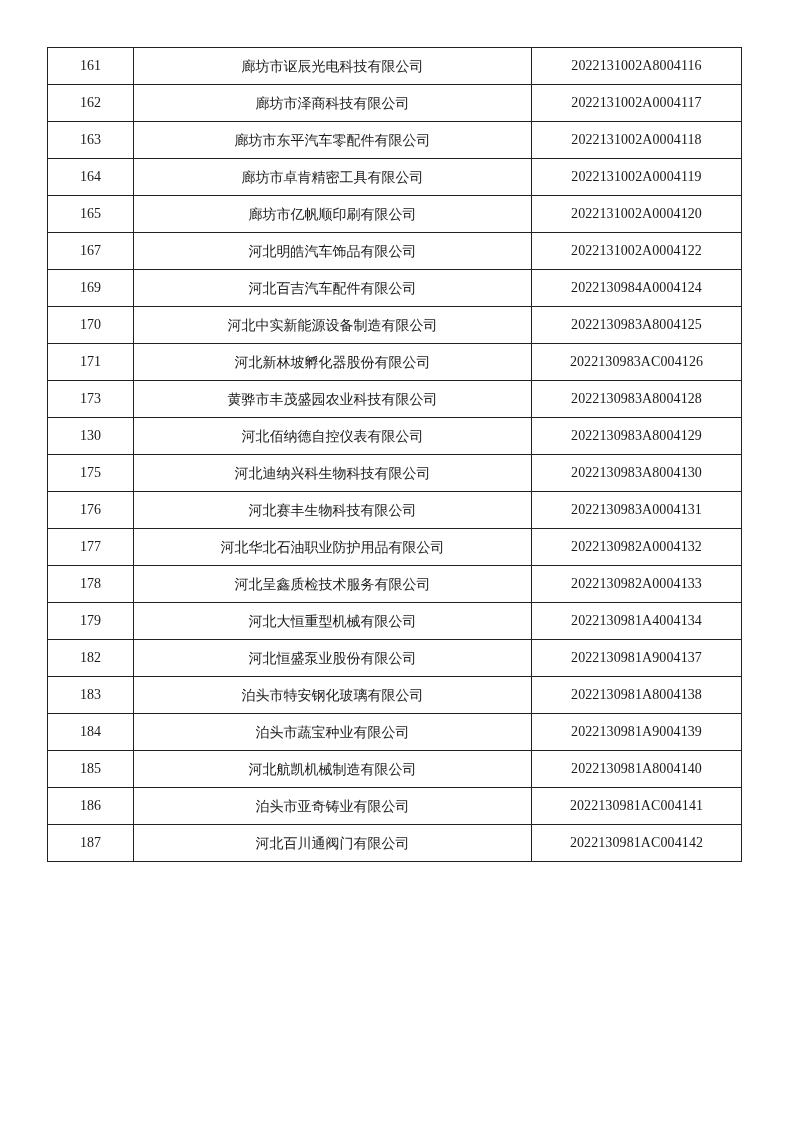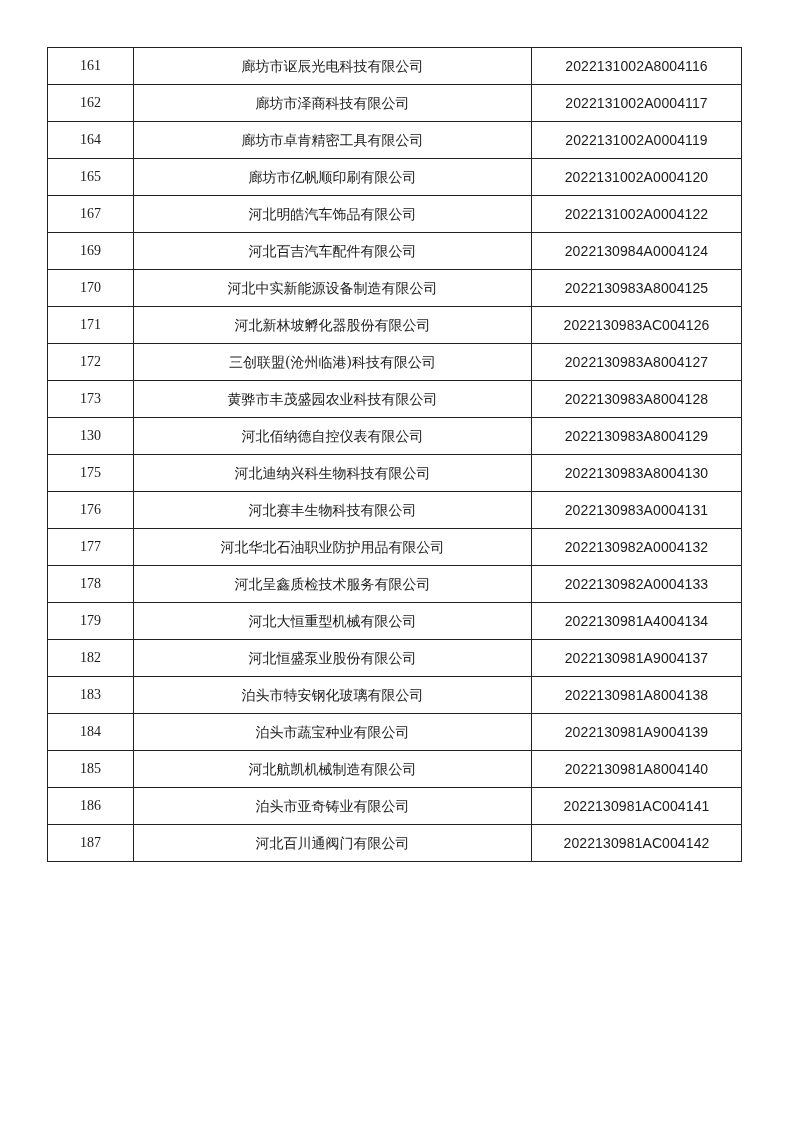--- a/index.html
+++ b/index.html
@@ -36,37 +36,42 @@
     padding: 0;
     text-align: center;
     vertical-align: middle;
     font-size: 14px;
     line-height: 16px;
     white-space: nowrap;
     overflow: hidden;
   }
   td.col-no { width: 85px; font-family: "Liberation Serif", "DejaVu Serif", serif; font-size: 15px; }
   td.col-name { width: 397px; font-size: 14.5px; }
-  td.col-code { width: 209px; font-family: Liberation Sans, sans-serif; font-size: 15px; letter-spacing: 0.1px; }
+  td.col-code { width: 209px; font-family: Liberation Serif, serif; font-size: 15px; letter-spacing: 0.1px; }
 </style>
 </head>
 <body>
 
 <div class="page">
   <table class="list">
     <tbody id="table-body">
       <tr>
           <td class="col-no">161</td>
           <td class="col-name">廊坊市讴辰光电科技有限公司</td>
           <td class="col-code">2022131002A8004116</td>
         </tr>
       <tr>
           <td class="col-no">162</td>
           <td class="col-name">廊坊市泽商科技有限公司</td>
           <td class="col-code">2022131002A0004117</td>
+        </tr>
+      <tr>
+          <td class="col-no">163</td>
+          <td class="col-name">廊坊市东平汽车零配件有限公司</td>
+          <td class="col-code">2022131002A0004118</td>
         </tr>
       <tr>
           <td class="col-no">164</td>
           <td class="col-name">廊坊市卓肯精密工具有限公司</td>
           <td class="col-code">2022131002A0004119</td>
         </tr>
       <tr>
           <td class="col-no">165</td>
           <td class="col-name">廊坊市亿帆顺印刷有限公司</td>
           <td class="col-code">2022131002A0004120</td>
@@ -83,25 +88,20 @@
         </tr>
       <tr>
           <td class="col-no">170</td>
           <td class="col-name">河北中实新能源设备制造有限公司</td>
           <td class="col-code">2022130983A8004125</td>
         </tr>
       <tr>
           <td class="col-no">171</td>
           <td class="col-name">河北新林坡孵化器股份有限公司</td>
           <td class="col-code">2022130983AC004126</td>
-        </tr>
-      <tr>
-          <td class="col-no">172</td>
-          <td class="col-name">三创联盟(沧州临港)科技有限公司</td>
-          <td class="col-code">2022130983A8004127</td>
         </tr>
       <tr>
           <td class="col-no">173</td>
           <td class="col-name">黄骅市丰茂盛园农业科技有限公司</td>
           <td class="col-code">2022130983A8004128</td>
         </tr>
       <tr>
           <td class="col-no">130</td>
           <td class="col-name">河北佰纳德自控仪表有限公司</td>
           <td class="col-code">2022130983A8004129</td>

